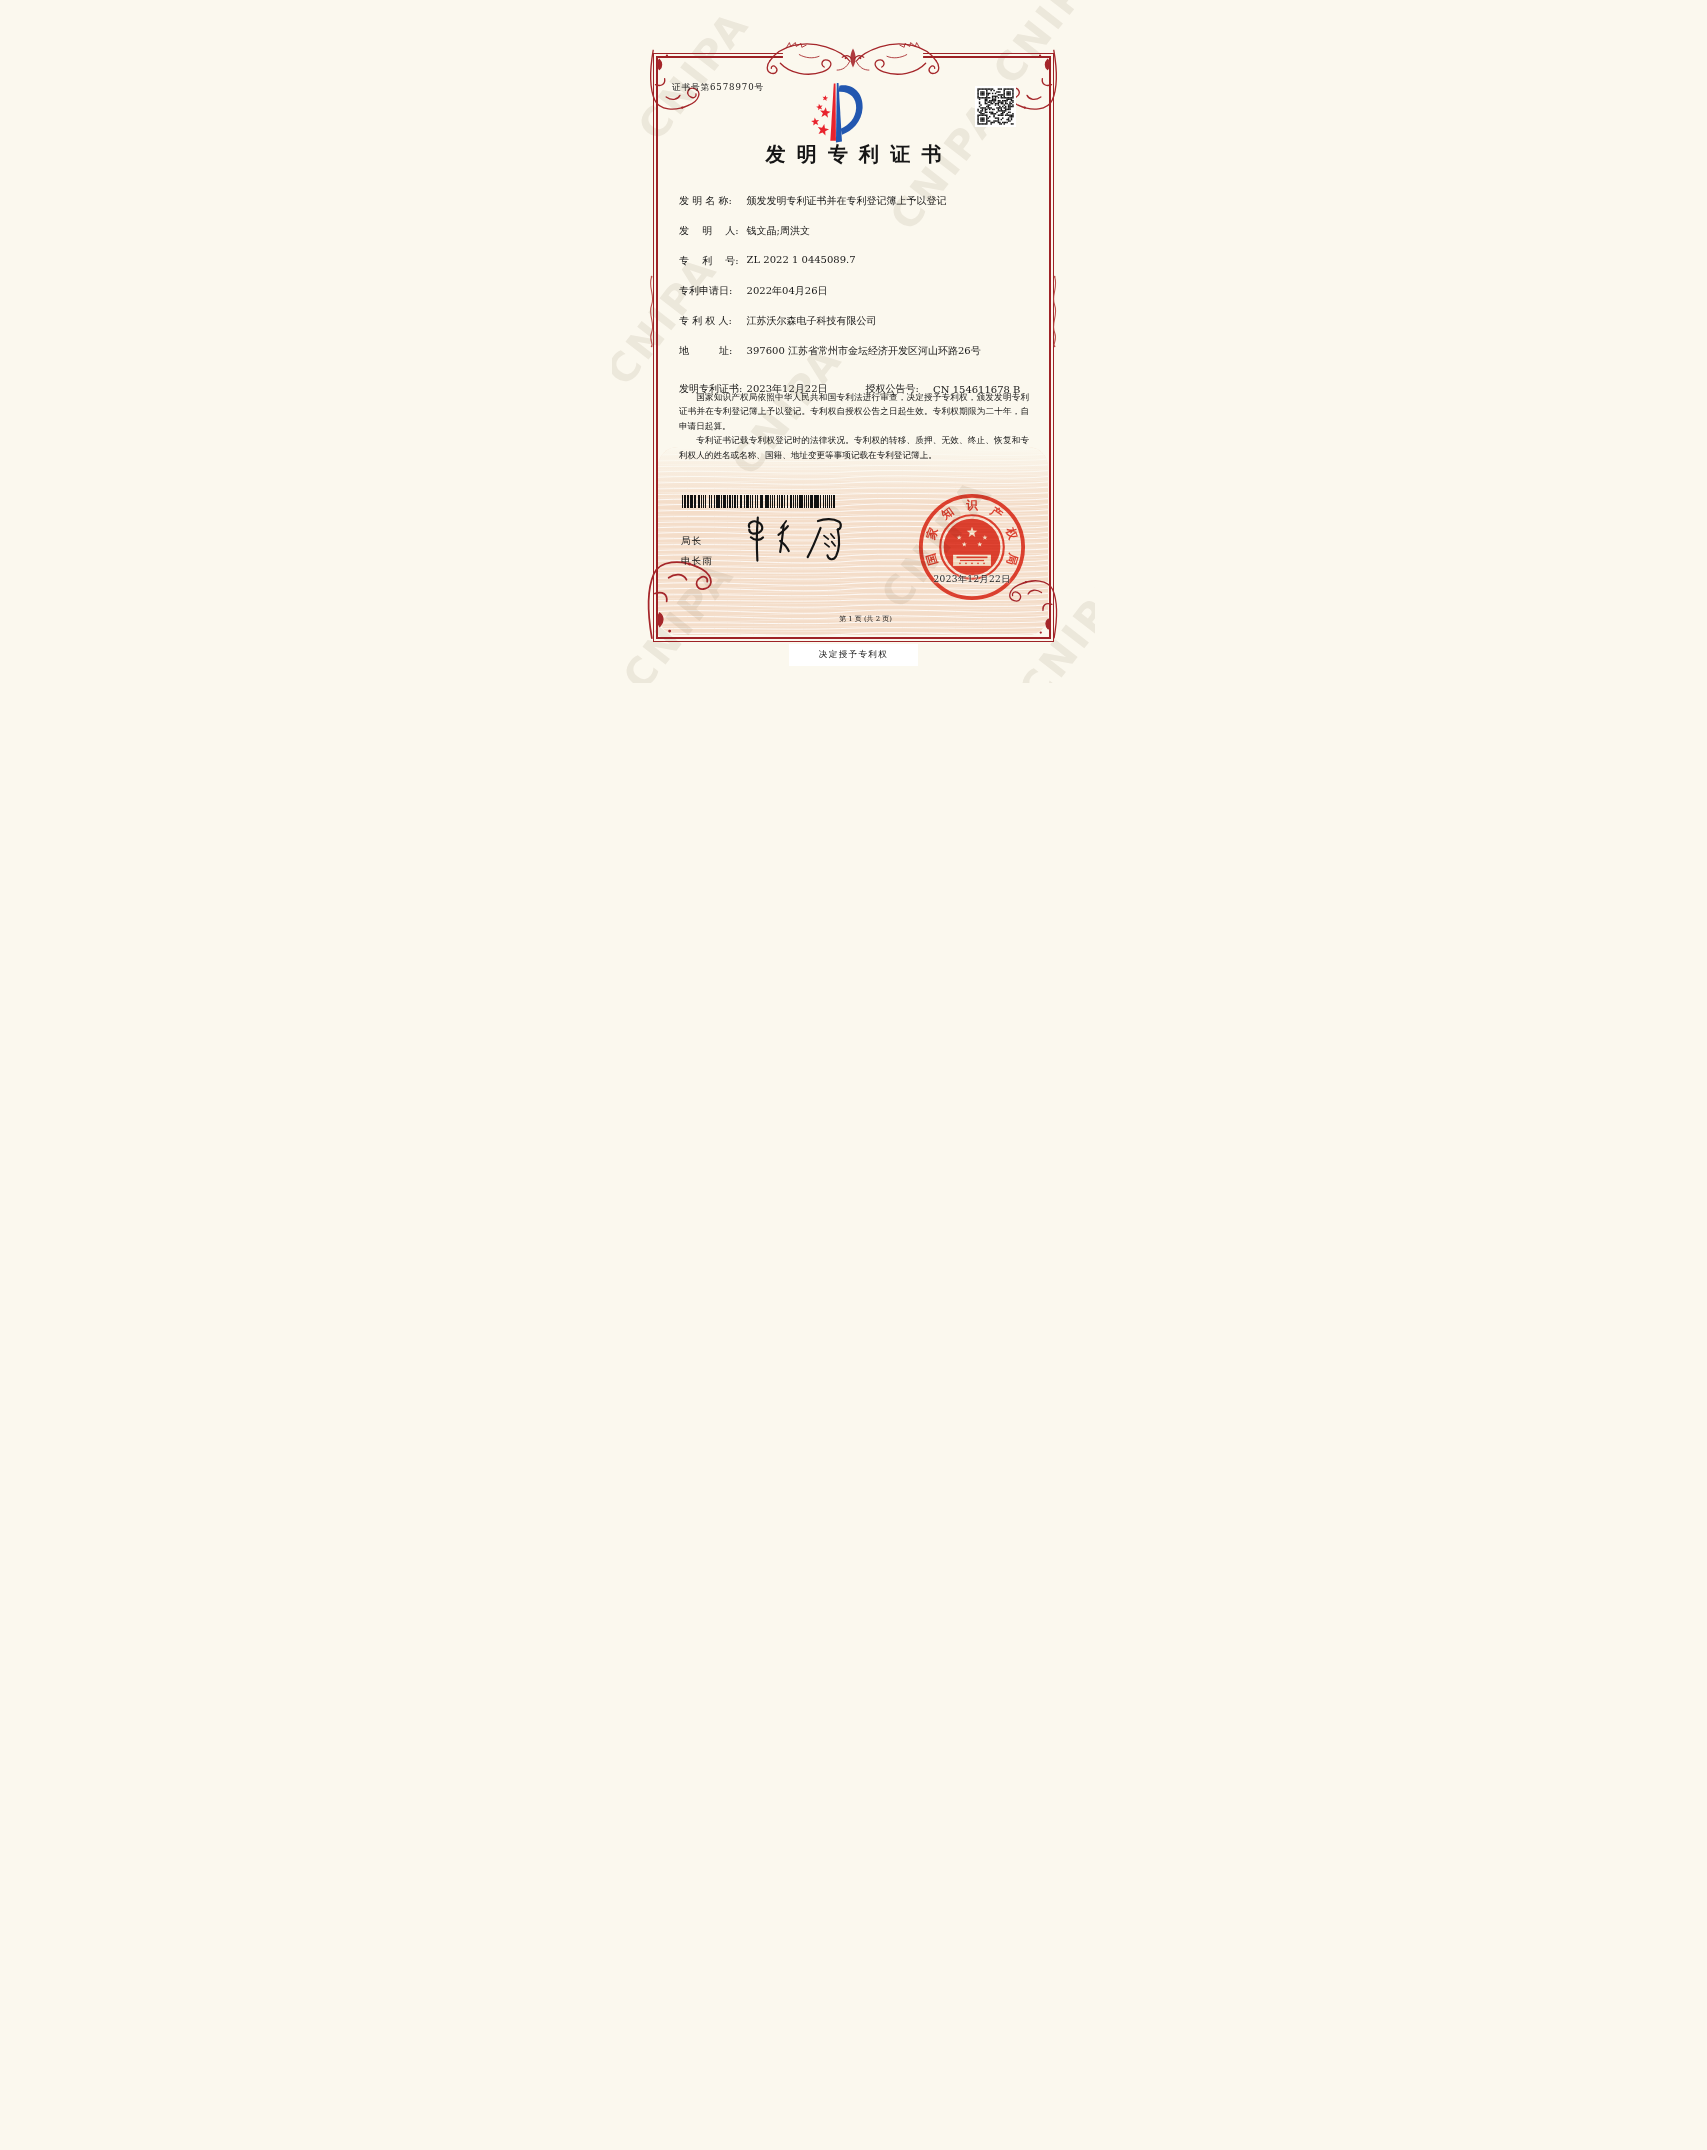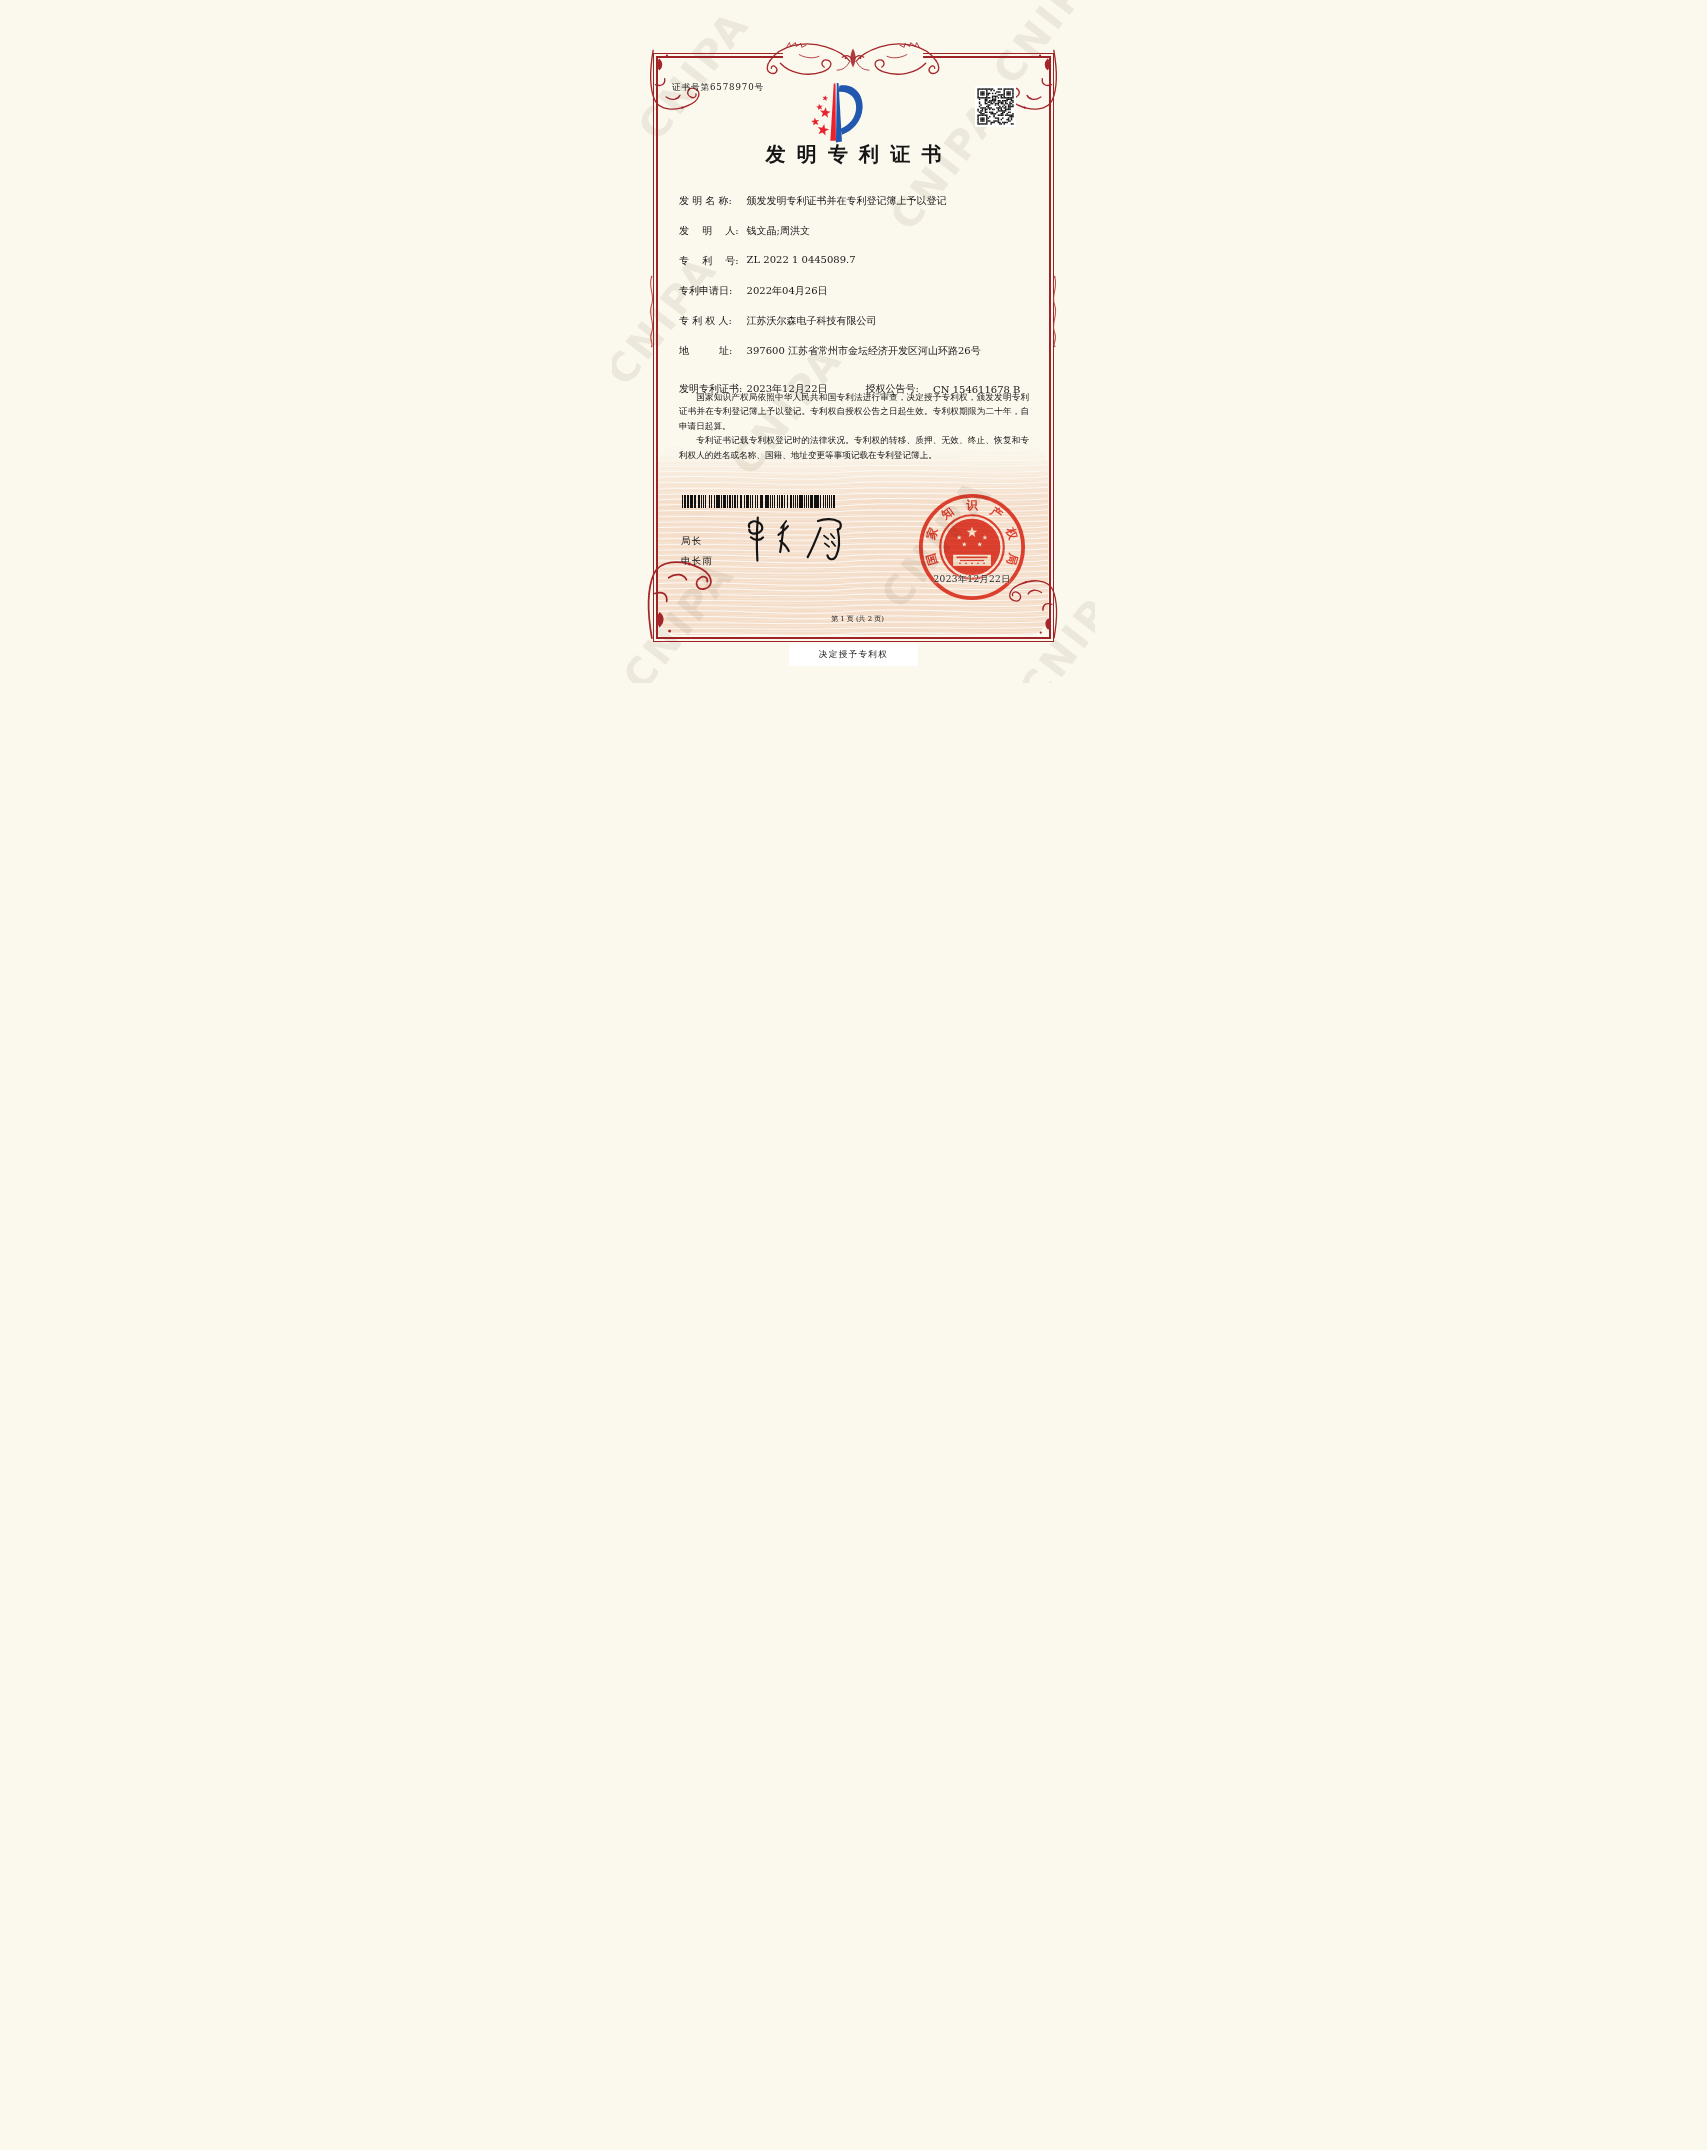--- a/index.html
+++ b/index.html
@@ -55,21 +55,21 @@
   .sig-script{position:absolute;left:120px;top:515px;width:129px;height:49px;z-index:3;}
 
   
   .seal{position:absolute;left:305px;top:492px;width:110px;height:110px;z-index:4;
         mix-blend-mode:multiply;opacity:.95;}
   .seal-date{position:absolute;left:305px;top:573px;width:110px;text-align:center;
              font-size:9px;letter-spacing:0.4px;color:#161616;z-index:5;
              text-shadow:0 0 2.6px #fff,0 0 1.7px #fff;}
 
   
-  .pageinfo{position:absolute;left:4px;top:614px;width:100%;text-align:center;
+  .pageinfo{position:absolute;left:12px;top:614px;width:100%;text-align:center;
             font-size:6.9px;z-index:3;}
   .notebox{position:absolute;left:177px;top:644px;width:129px;height:21.5px;background:#fff;
            display:flex;align-items:center;justify-content:center;z-index:3;}
   .notebox span{font-size:8.6px;letter-spacing:1.3px;}
 </style>
 </head>
 <body>
 
 <div class="page">
 

